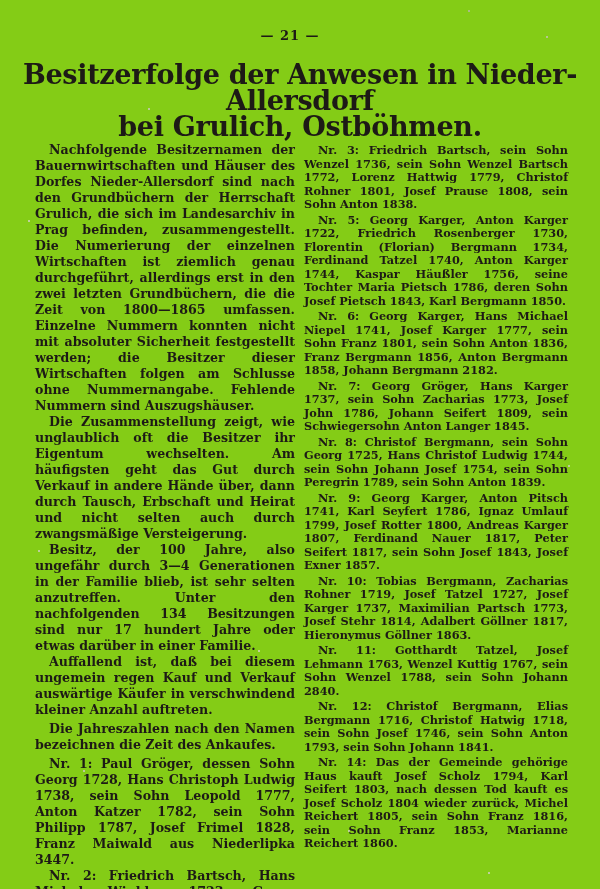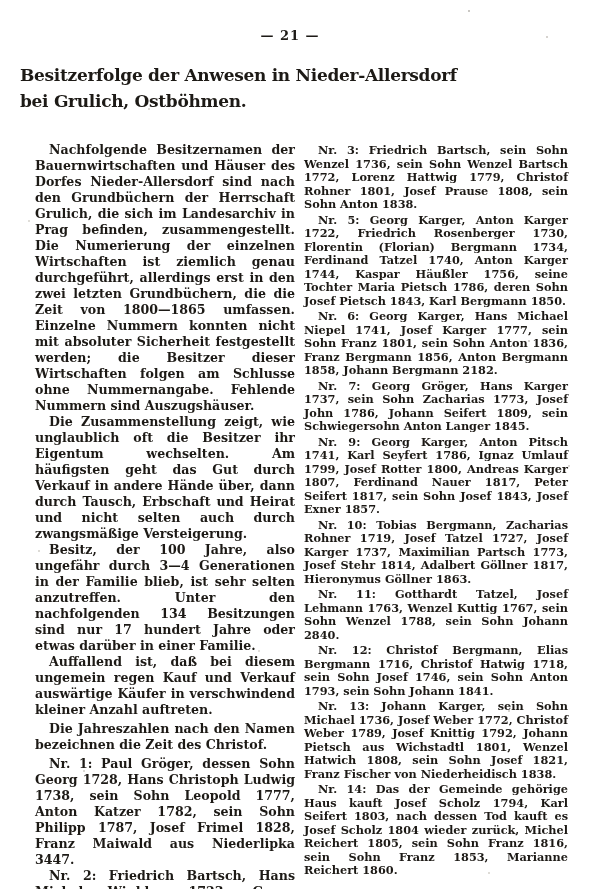--- a/index.html
+++ b/index.html
@@ -1,41 +1,41 @@
 <!DOCTYPE html>
 <html><head>
 <meta charset="utf-8">
 <style>
   html,body { margin:0; padding:0; }
   body { width:600px; height:889px; overflow:hidden; background:#e9e8e6; }
   .page {
     position:relative; width:600px; height:889px;
-    background:#ffffff;
+    background:#84cc16;
     font-family:"DejaVu Serif", serif;
     color:#1d1a16;
     overflow:hidden;
   }
   
   .noise {
     position:absolute; width:2px; height:2px; border-radius:50%;
     background:#b9b6b0; top:10px; left:468px;
     box-shadow: 78px 26px 0 #c8c5bf, -320px 98px 0 #cfccc6, 60px 330px 0 #c4c1bb,
       -430px 540px 0 #d2cfc9, 40px 700px 0 #cbc8c2, -120px 820px 0 #d4d1cb,
       -440px 210px 0 #d6d3cd, 100px 455px 0 #d0cdc7, -210px 640px 0 #d8d5cf,
       20px 862px 0 #d3d0ca, -385px 760px 0 #cfccc6;
   }
   .pagenum {
     position:absolute; top:28px; left:0; width:580px;
     text-align:center; font-size:13px; font-weight:bold;
     letter-spacing:1px;
   }
   .title {
     position:absolute; top:62px; left:20px; width:560px;
-    text-align:left; font-weight:bold;
-    font-size:17px; line-height:26px;
+    text-align:center; font-weight:bold;
+    font-size:27px; line-height:26px;
     letter-spacing:-0.3px;
   }
   .byline {
     position:absolute; top:121px; left:20px; width:560px;
     text-align:center; font-weight:bold; font-size:13.5px;
   }
   .byline .spaced { letter-spacing:2.5px; }
   .col {
     position:absolute; top:142px;
     text-align:justify; font-weight:bold;
@@ -58,30 +58,30 @@
     <div>Besitzerfolge der Anwesen in Nieder-Allersdorf</div>
     <div>bei Grulich, Ostböhmen.</div>
   </div>
 
 
   <div class="col col-left">
     <p>Nachfolgende Besitzernamen der Bauernwirtschaften und Häuser des Dorfes Nieder-Allersdorf sind nach den Grundbüchern der Herrschaft Grulich, die sich im Landesarchiv in Prag befinden, zusammengestellt. Die Numerierung der einzelnen Wirtschaften ist ziemlich genau durchgeführt, allerdings erst in den zwei letzten Grundbüchern, die die Zeit von 1800—1865 umfassen. Einzelne Nummern konnten nicht mit absoluter Sicherheit festgestellt werden; die Besitzer dieser Wirtschaften folgen am Schlusse ohne Nummernangabe. Fehlende Nummern sind Auszugshäuser.</p>
     <p>Die Zusammenstellung zeigt, wie unglaublich oft die Besitzer ihr Eigentum wechselten. Am häufigsten geht das Gut durch Verkauf in andere Hände über, dann durch Tausch, Erbschaft und Heirat und nicht selten auch durch zwangsmäßige Versteigerung.</p>
     <p>Besitz, der 100 Jahre, also ungefähr durch 3—4 Generationen in der Familie blieb, ist sehr selten anzutreffen. Unter den nachfolgenden 134 Besitzungen sind nur 17 hundert Jahre oder etwas darüber in einer Familie.</p>
     <p>Auffallend ist, daß bei diesem ungemein regen Kauf und Verkauf auswärtige Käufer in verschwindend kleiner Anzahl auftreten.</p>
-    <p class="gap">Die Jahreszahlen nach den Namen bezeichnen die Zeit des Christof.</p>
+    <p class="gap">Die Jahreszahlen nach den Namen bezeichnen die Zeit des Ankaufes.</p>
     <p class="gap">Nr. 1: Paul Gröger, dessen Sohn Georg 1728, Hans Christoph Ludwig 1738, sein Sohn Leopold 1777, Anton Katzer 1782, sein Sohn Philipp 1787, Josef Frimel 1828, Franz Maiwald aus Niederlipka 3447.</p>
     <p>Nr. 2: Friedrich Bartsch, Hans Michel Winkler 1723, Georg Bergmann 1739, sein Sohn Tobias 1746, sein Sohn Anton 1751, sein Sohn Josef 1771, sein Sohn Leopold 1799, sein Sohn Johann 1828, sein Sohn Wenzel 1848.</p>
   </div>
 
   <div class="col col-right">
     <p>Nr. 3: Friedrich Bartsch, sein Sohn Wenzel 1736, sein Sohn Wenzel Bartsch 1772, Lorenz Hattwig 1779, Christof Rohner 1801, Josef Prause 1808, sein Sohn Anton 1838.</p>
     <p>Nr. 5: Georg Karger, Anton Karger 1722, Friedrich Rosenberger 1730, Florentin (Florian) Bergmann 1734, Ferdinand Tatzel 1740, Anton Karger 1744, Kaspar Häußler 1756, seine Tochter Maria Pietsch 1786, deren Sohn Josef Pietsch 1843, Karl Bergmann 1850.</p>
     <p>Nr. 6: Georg Karger, Hans Michael Niepel 1741, Josef Karger 1777, sein Sohn Franz 1801, sein Sohn Anton 1836, Franz Bergmann 1856, Anton Bergmann 1858, Johann Bergmann 2182.</p>
     <p>Nr. 7: Georg Gröger, Hans Karger 1737, sein Sohn Zacharias 1773, Josef John 1786, Johann Seifert 1809, sein Schwiegersohn Anton Langer 1845.</p>
+    <p>Nr. 8: Christof Bergmann, sein Sohn Georg 1725, Hans Christof Ludwig 1744, sein Sohn Johann Josef 1754, sein Sohn Peregrin 1789, sein Sohn Anton 1839.</p>
     <p>Nr. 9: Georg Karger, Anton Pitsch 1741, Karl Seyfert 1786, Ignaz Umlauf 1799, Josef Rotter 1800, Andreas Karger 1807, Ferdinand Nauer 1817, Peter Seifert 1817, sein Sohn Josef 1843, Josef Exner 1857.</p>
     <p>Nr. 10: Tobias Bergmann, Zacharias Rohner 1719, Josef Tatzel 1727, Josef Karger 1737, Maximilian Partsch 1773, Josef Stehr 1814, Adalbert Göllner 1817, Hieronymus Göllner 1863.</p>
     <p>Nr. 11: Gotthardt Tatzel, Josef Lehmann 1763, Wenzel Kuttig 1767, sein Sohn Wenzel 1788, sein Sohn Johann 2840.</p>
     <p>Nr. 12: Christof Bergmann, Elias Bergmann 1716, Christof Hatwig 1718, sein Sohn Josef 1746, sein Sohn Anton 1793, sein Sohn Johann 1841.</p>
-    <p>Nr. 13: Johann Karger, sein Sohn Michael 1736, Josef Weber 1772, Christof Weber 1789, Josef Knittig 1792, Johann Pietsch aus Wichstadtl 1801, Wenzel Hatwich 1808, sein Sohn Josef 1821, Franz Fischer von Niederheidisch 1838.</p>
     <p>Nr. 14: Das der Gemeinde gehörige Haus kauft Josef Scholz 1794, Karl Seifert 1803, nach dessen Tod kauft es Josef Scholz 1804 wieder zurück, Michel Reichert 1805, sein Sohn Franz 1816, sein Sohn Franz 1853, Marianne Reichert 1860.</p>
   </div>
 </div>
 
 </body></html>

